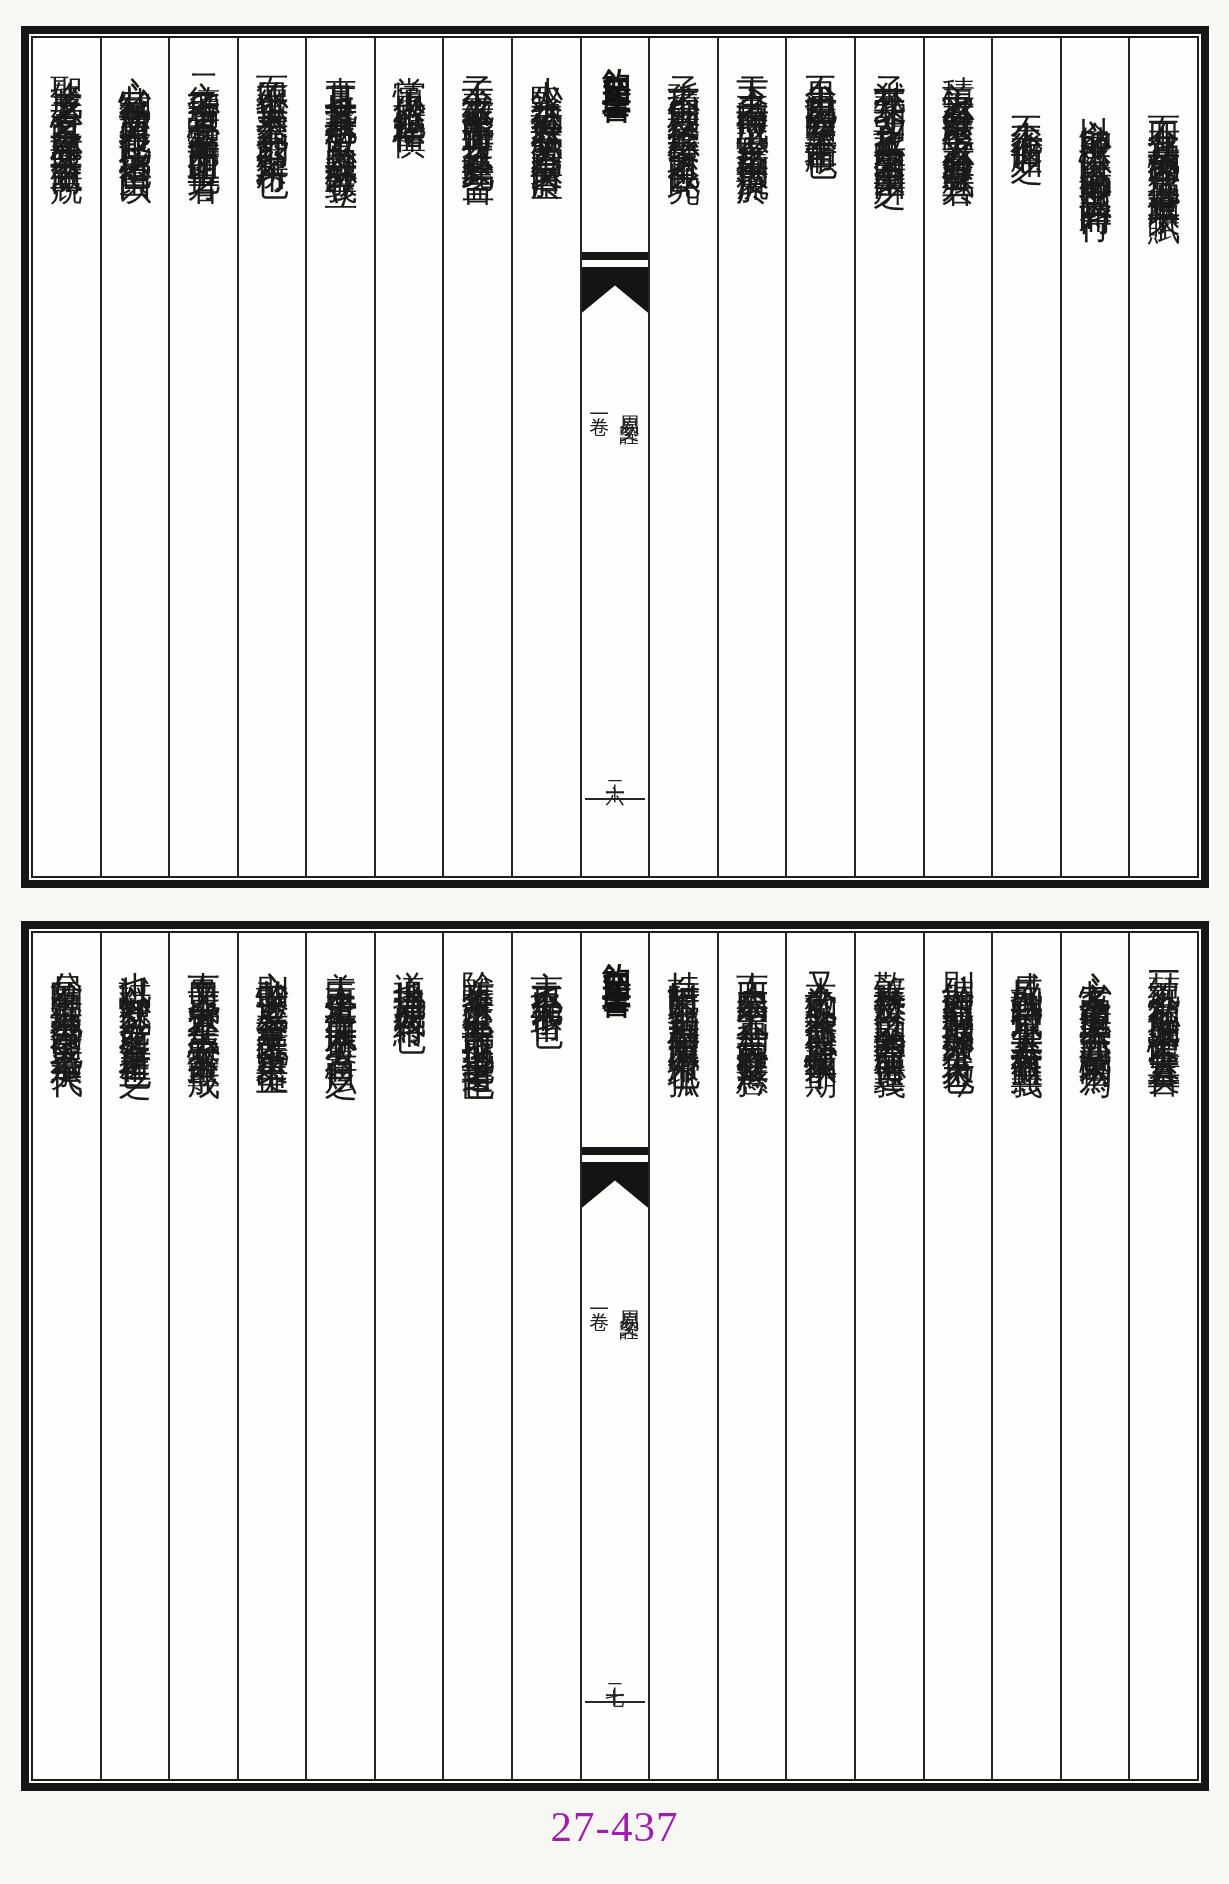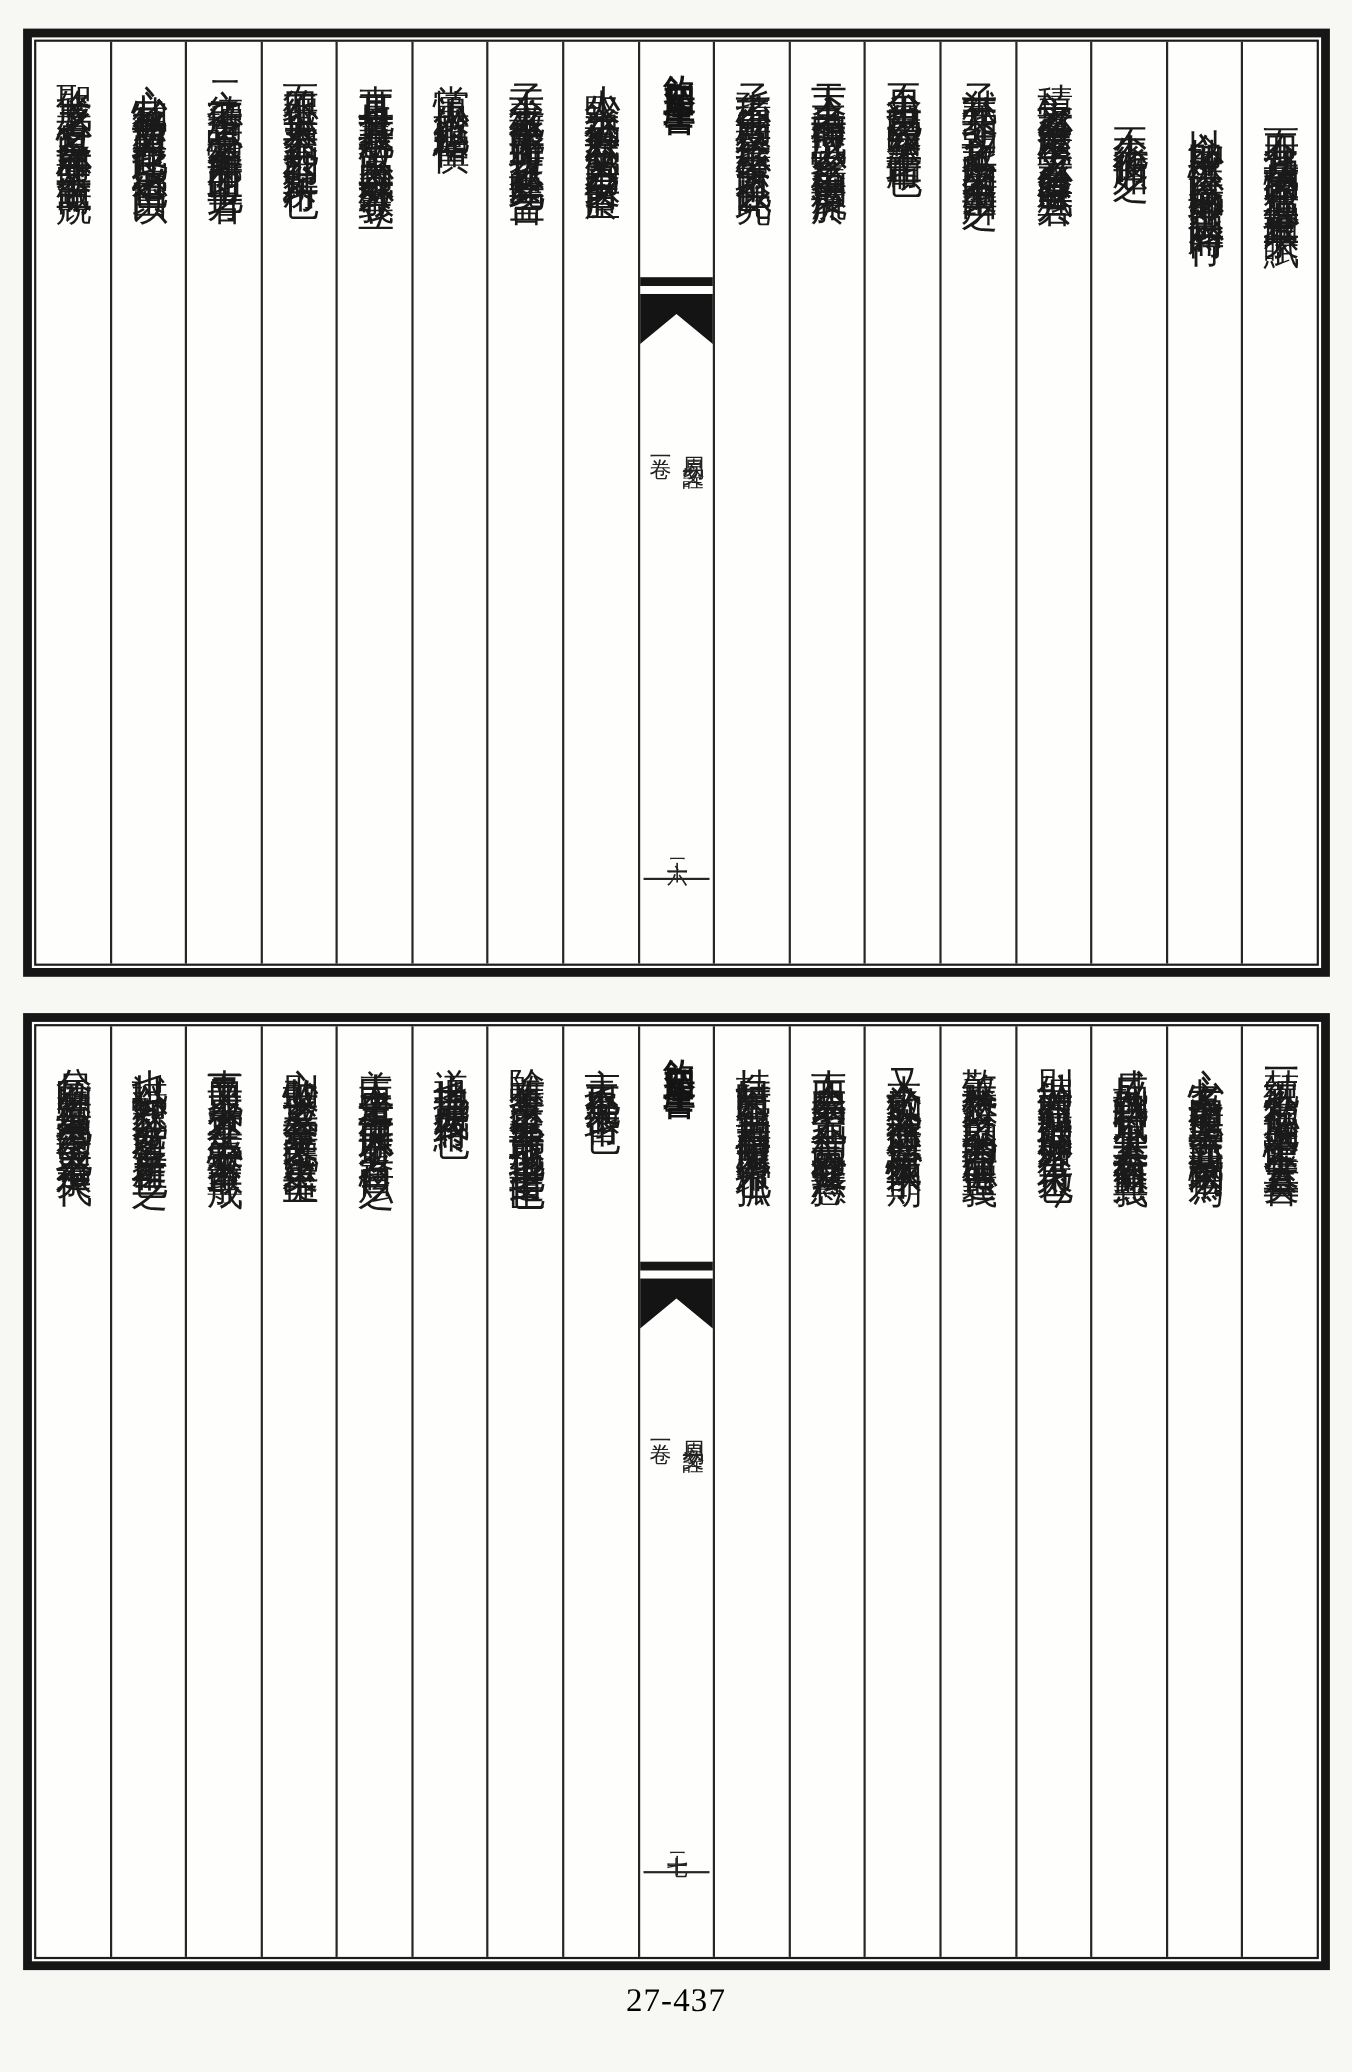--- a/index.html
+++ b/index.html
@@ -74,21 +74,21 @@
     writing-mode: vertical-rl; text-orientation: upright;
     font-size: 19px; letter-spacing: 2px; line-height: 22px;
     align-self: center; color: #222;
   }
   .cline { border-top: 2px solid #262626; margin: 26px 3px 0 3px; }
   .cbottom { height: 76px; }
 
   .pagenum {
     position: absolute; left: 0; right: 0; top: 1802px;
     text-align: center;
-    font-size: 30px; letter-spacing: 1px; color: #000000;
+    font-size: 43px; letter-spacing: 1px; color: #a21caf;
   }
 </style>
 </head>
 <body>
 
 <div class="page">
 
   <div class="block" id="block-top">
     <div class="inner">
       <div class="tcol ind1">而不有其功成萬物而不居其德坤道其順乎天賦</div>

